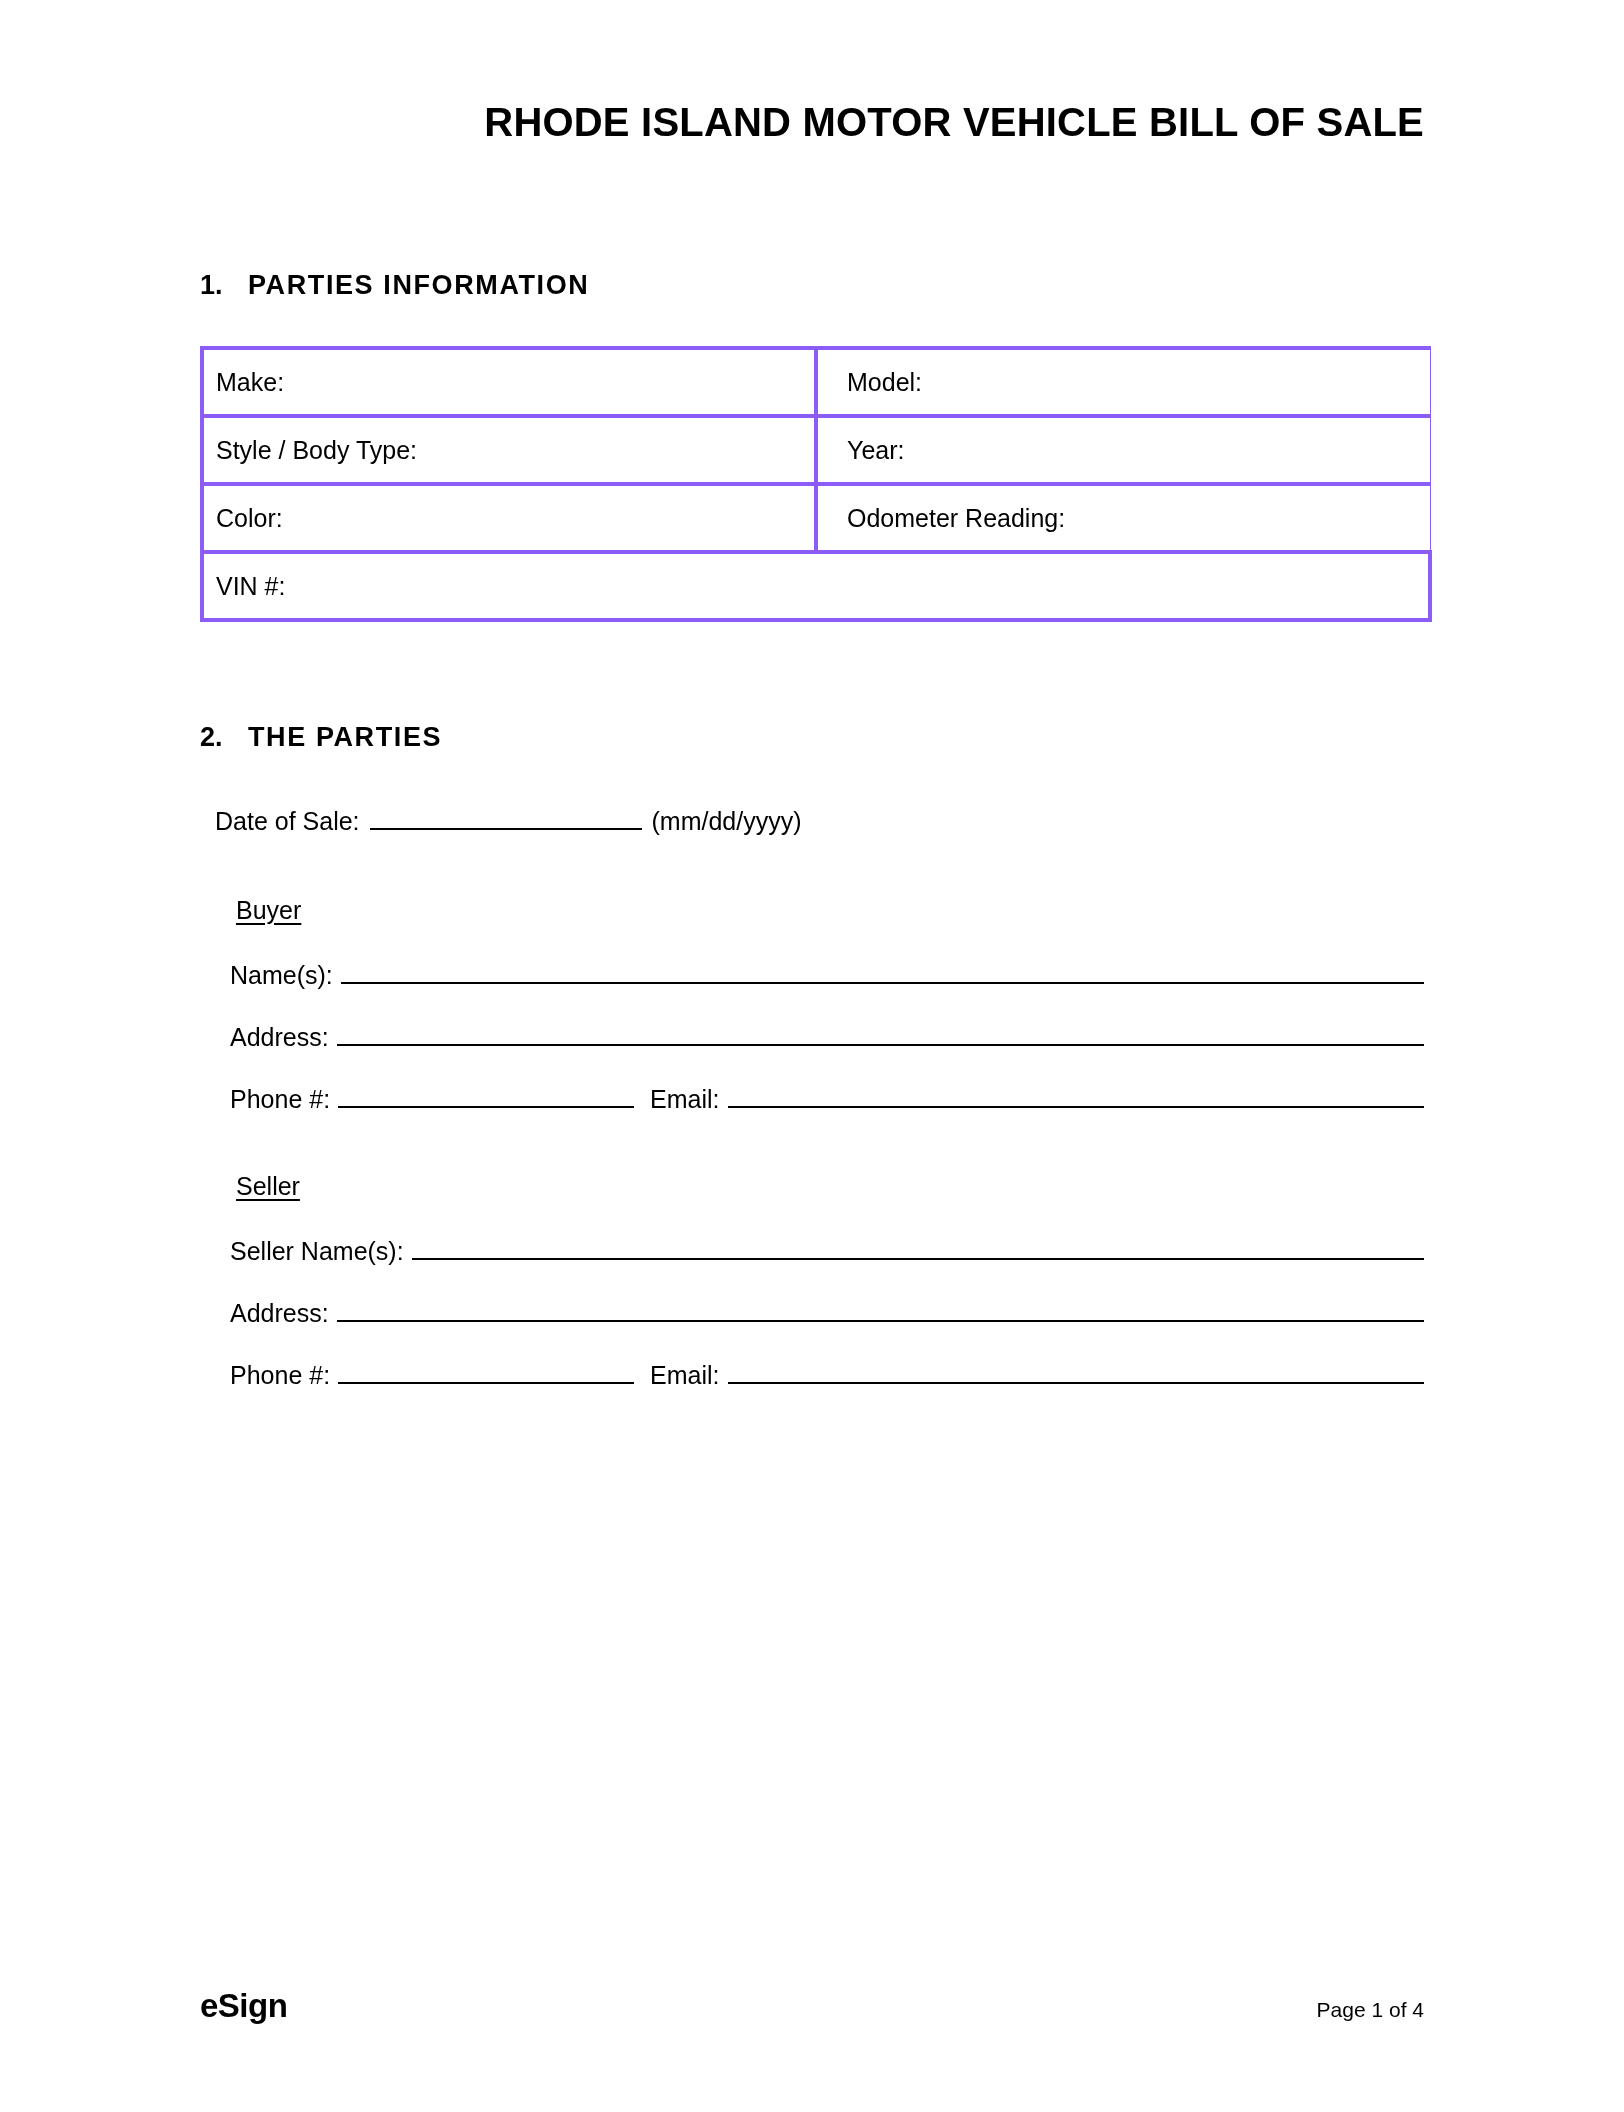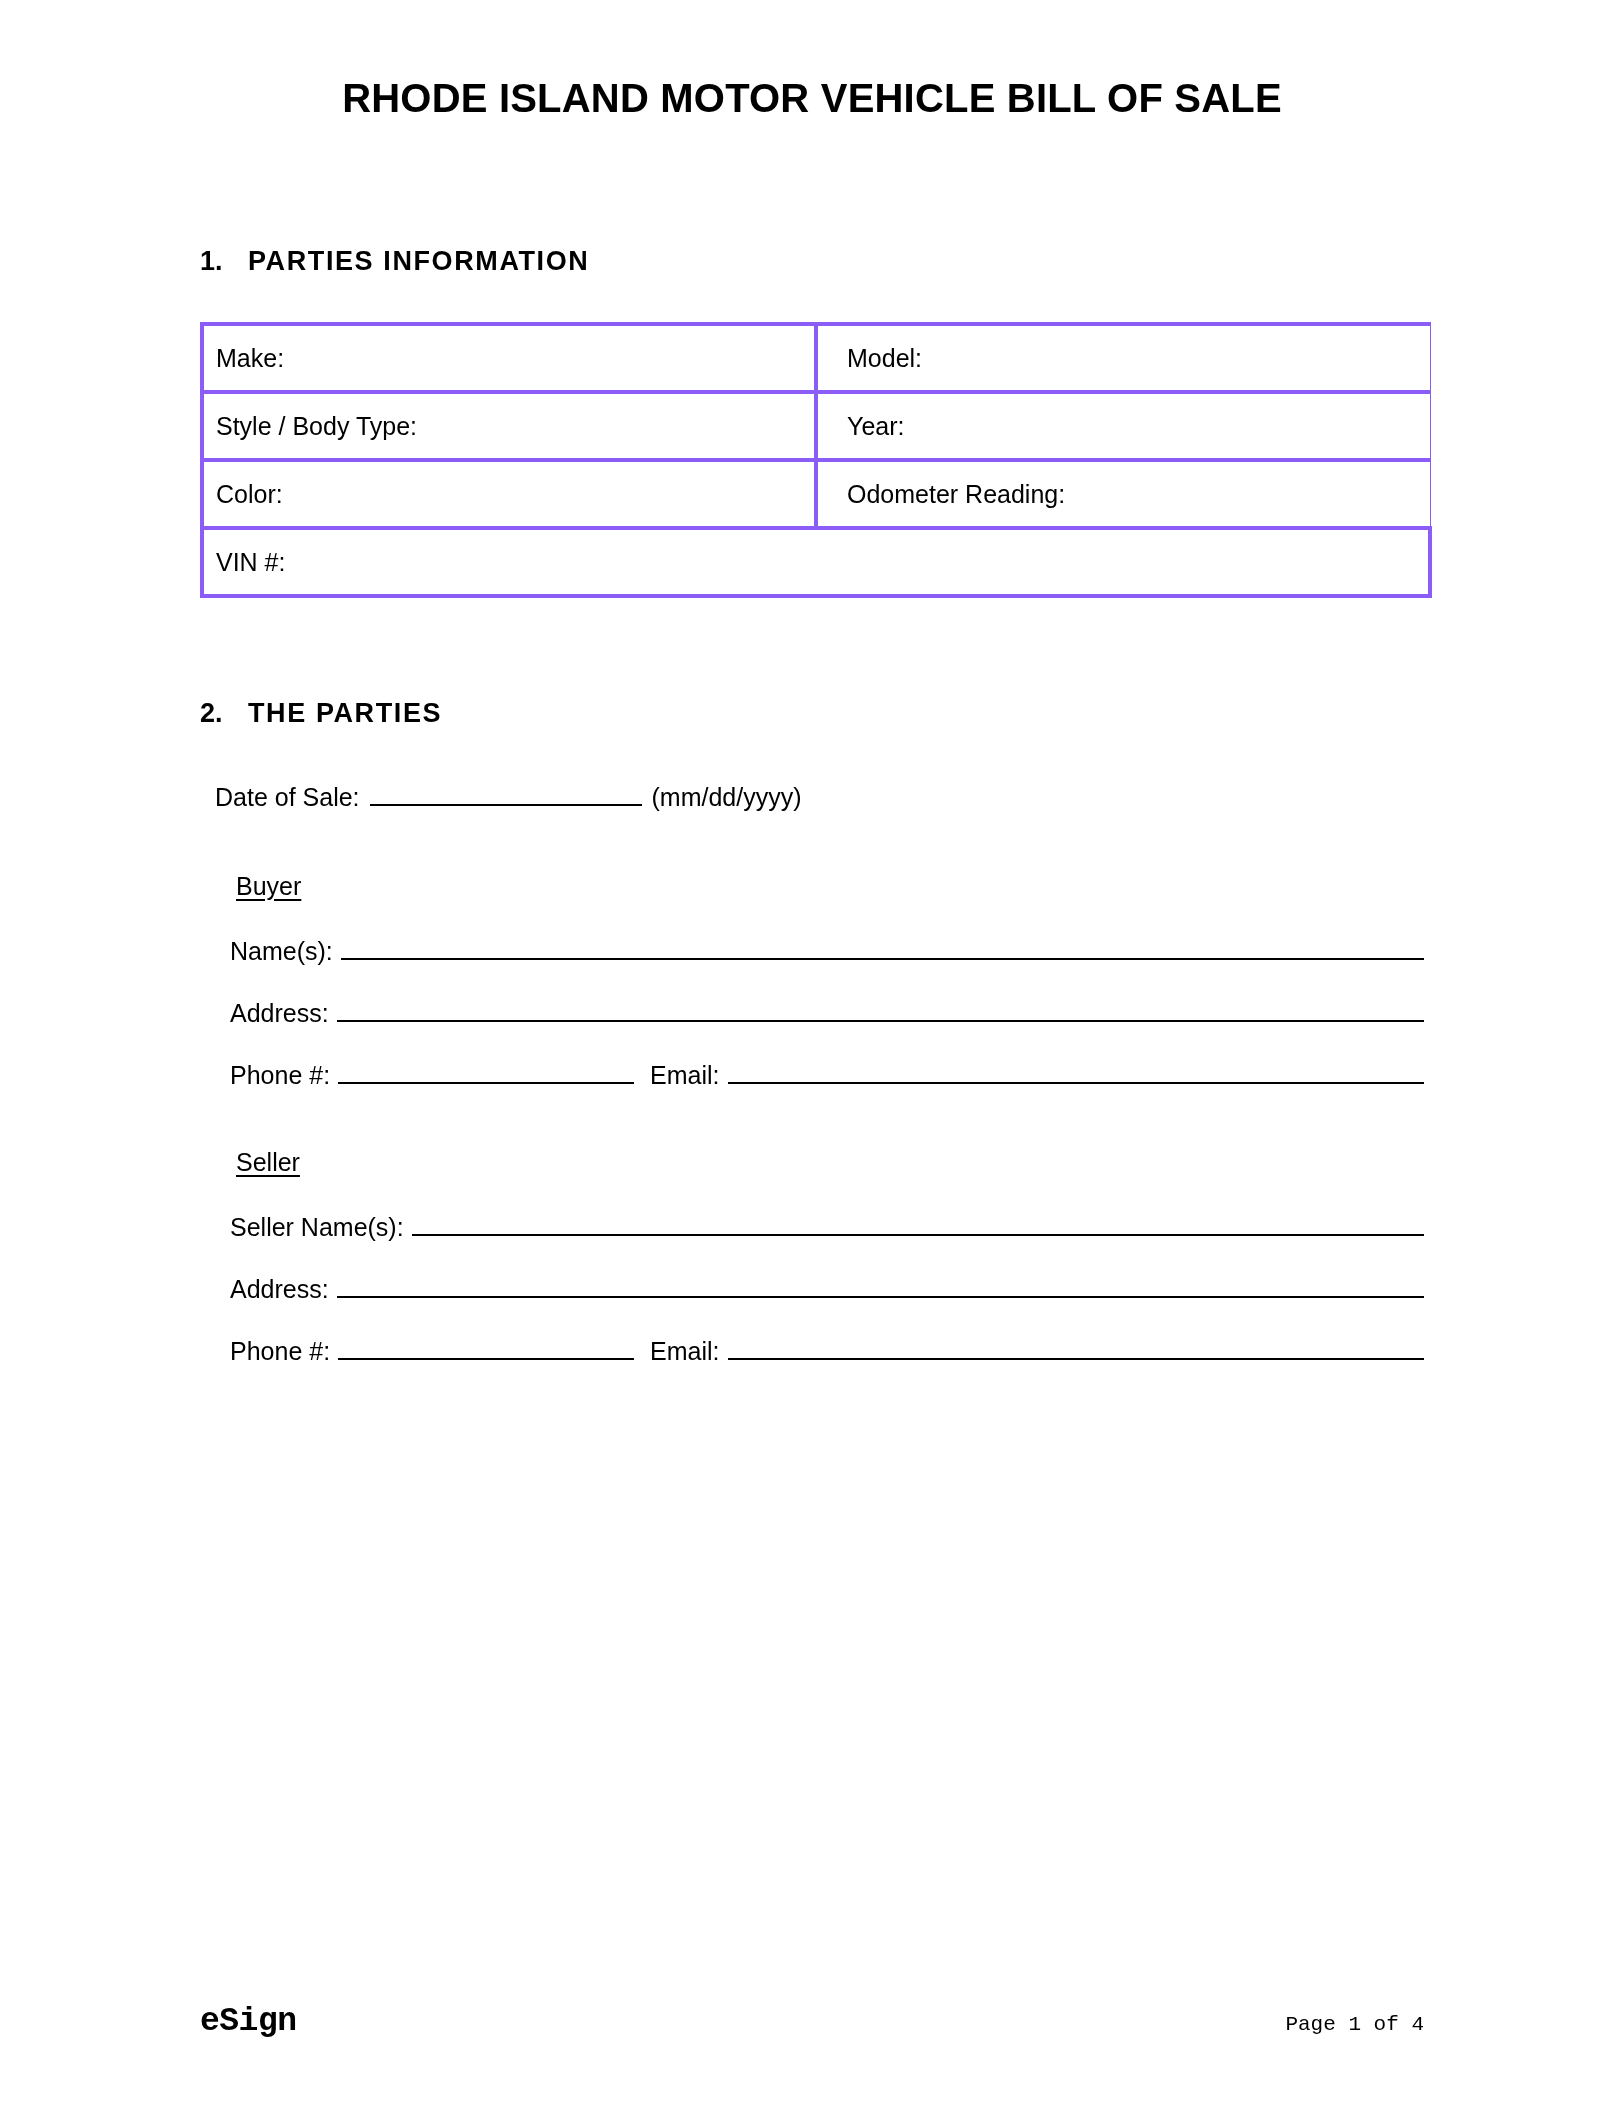--- a/index.html
+++ b/index.html
@@ -24,22 +24,22 @@
     position: absolute;
     left: 0;
     top: 0;
     width: 1624px;
     padding: 0 200px;
   }
 
   
   .doc-title {
     margin: 0;
-    padding-top: 76px;
-    text-align: center;
+    padding-top: 100px;
+    text-align: right;
     font-size: 40px;
     font-weight: bold;
     letter-spacing: 0.2px;
     line-height: 1.1;
   }
 
   
   .section-heading {
     display: flex;
     align-items: baseline;
@@ -128,25 +128,24 @@
   .dual-row .email-label { flex: 0 0 auto; }
   .dual-row .blank-line.email-blank { flex: 1 1 auto; }
 
   .name-row { margin-top: 36px; }
 
   
   .footer {
     position: absolute;
     left: 200px;
     right: 200px;
-    bottom: 72px;
+    bottom: 87px;
     display: flex;
     align-items: baseline;
     justify-content: space-between;
-    font-family: Liberation Mono, monospace;
   }
   .brand {
     font-size: 33px;
     font-weight: bold;
     letter-spacing: -0.5px;
   }
   .page-number { font-size: 21px; margin-left: 20px; }
 </style>
 </head>
 <body>

